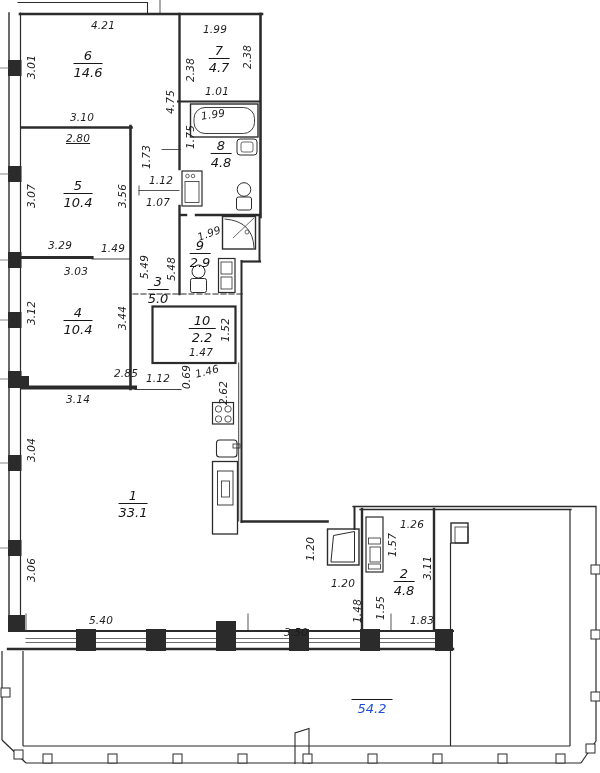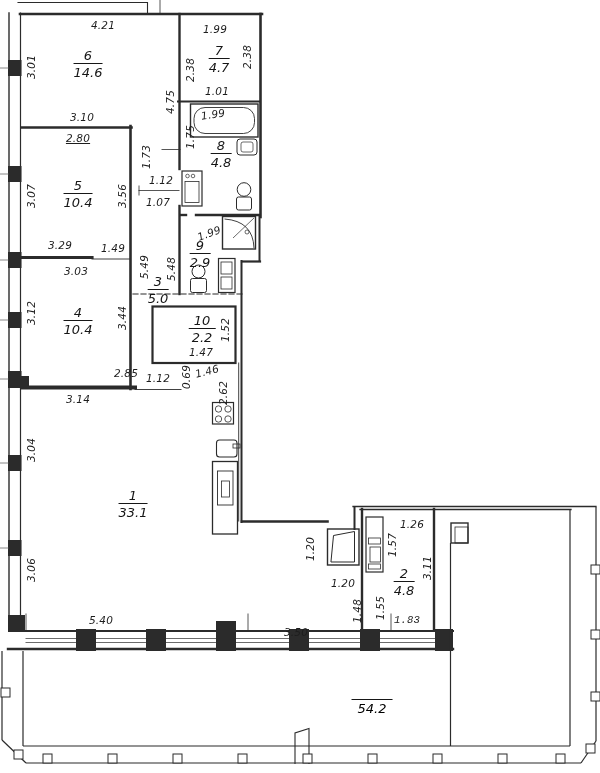--- a/index.html
+++ b/index.html
@@ -9,21 +9,21 @@
   #labels{position:absolute;left:0;top:0;width:100%;height:100%;}
   .dim{position:absolute;font-style:italic;font-size:10.5px;color:#1d1d1d;
        white-space:nowrap;letter-spacing:.2px;
        transform:translate(-50%,-50%) rotate(var(--r,0deg));}
   .rlabel{position:absolute;transform:translate(-50%,0);text-align:center;
           font-style:italic;color:#161616;}
   .rnum{display:block;font-size:13px;line-height:13px;padding:0 5px 1px;
         border-bottom:1.2px solid #161616;}
   .rarea{display:block;font-size:13px;line-height:15px;padding-top:1px;}
   .tlabel{position:absolute;transform:translate(-50%,0);font-style:italic;
-          font-size:13px;color:#000000;border-top:1.2px solid #161616;padding:1px 6px 0;}
+          font-size:13px;color:#1d4ed8;border-top:1.2px solid #161616;padding:1px 6px 0;}
 </style>
 </head>
 <body>
 
 <div class="stage">
 
 <svg width="600" height="773" viewBox="0 0 600 773">
 
   <g stroke="#2b2b2b" fill="none" stroke-linecap="square">
 
@@ -296,17 +296,17 @@
       <span class="dim" style="left: 223px; top: 393px; --r: -90deg;">2.62</span>
       <span class="dim" style="left: 31px; top: 450px; --r: -90deg;">3.04</span>
       <span class="dim" style="left: 31px; top: 570px; --r: -90deg;">3.06</span>
       <span class="dim" style="left: 310px; top: 549px; --r: -90deg;">1.20</span>
       <span class="dim" style="left: 343px; top: 583px; --r: 0deg;">1.20</span>
       <span class="dim" style="left: 412px; top: 524px; --r: 0deg;">1.26</span>
       <span class="dim" style="left: 392px; top: 545px; --r: -90deg;">1.57</span>
       <span class="dim" style="left: 427px; top: 568px; --r: -90deg;">3.11</span>
       <span class="dim" style="left: 357px; top: 611px; --r: -90deg;">1.48</span>
       <span class="dim" style="left: 380px; top: 608px; --r: -90deg;">1.55</span>
-      <span class="dim" style="left: 407px; top: 620px; font-family: Liberation Mono, monospace; --r: 0deg;">1.83</span>
+      <span class="dim" style="left: 422px; top: 620px; --r: 0deg;">1.83</span>
       <span class="dim" style="left: 101px; top: 620px; --r: 0deg;">5.40</span>
       <span class="dim" style="left: 296px; top: 620px; margin-top: 12px; --r: 0deg;">3.50</span>
     </div>
 </div>
 
 </body></html>

